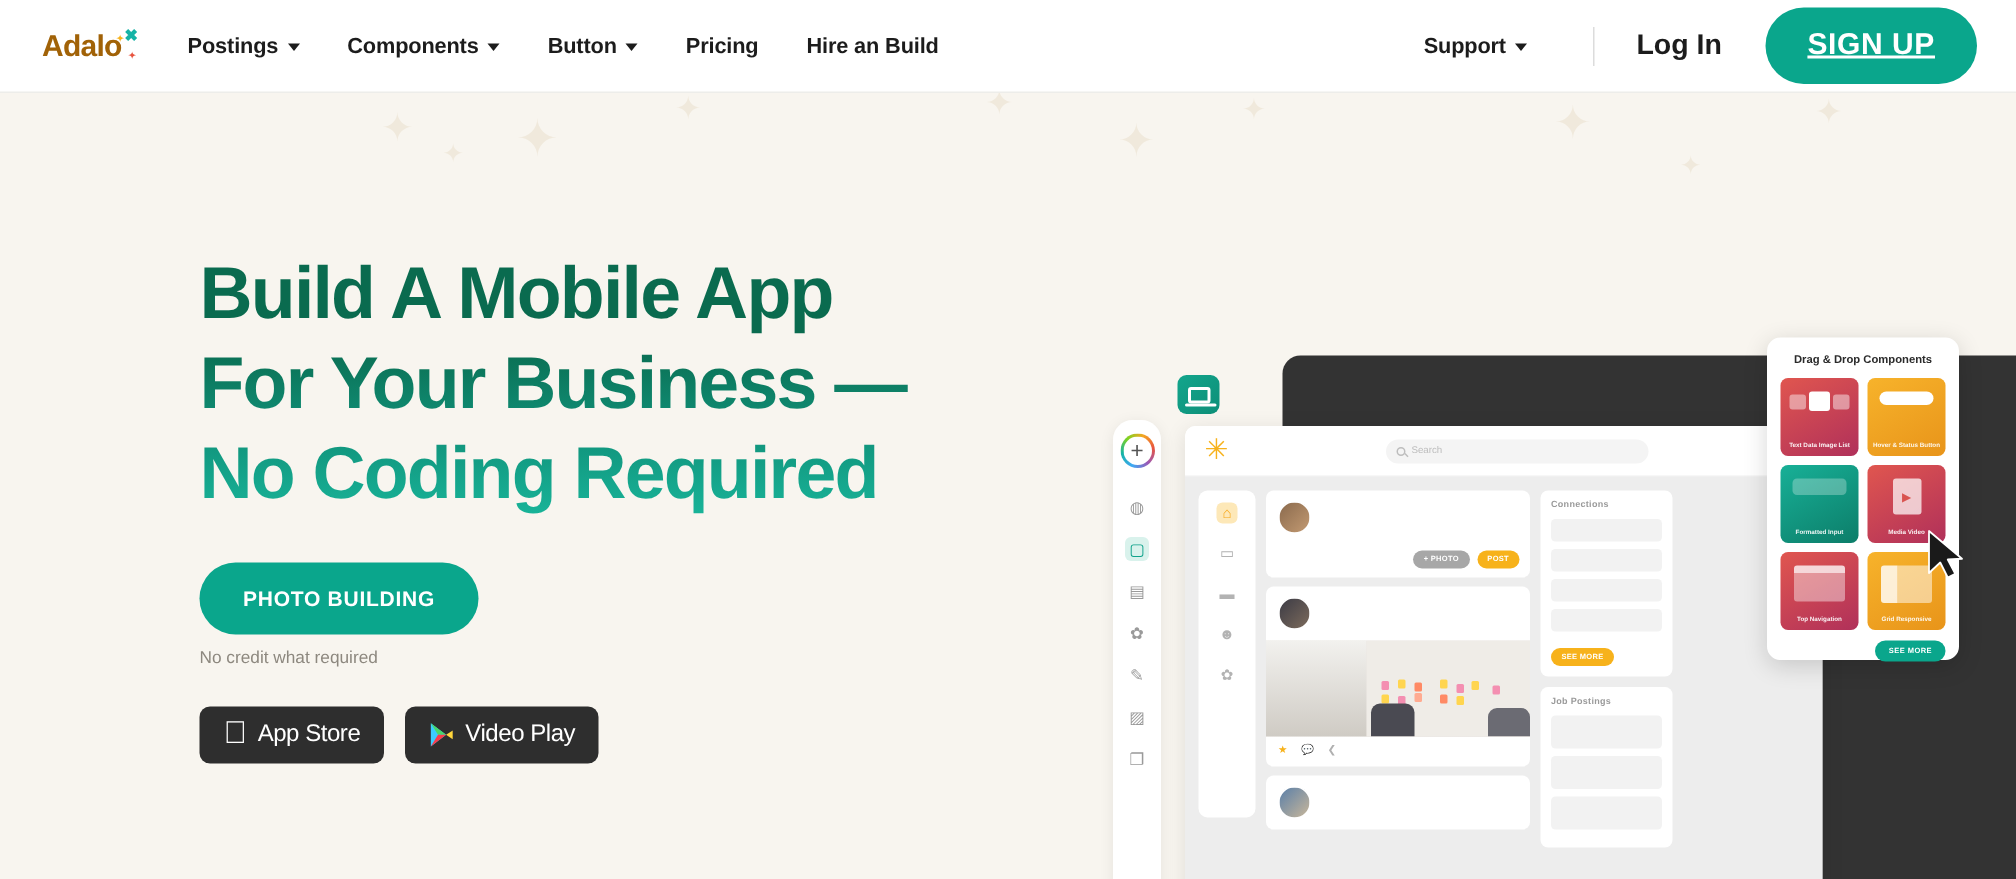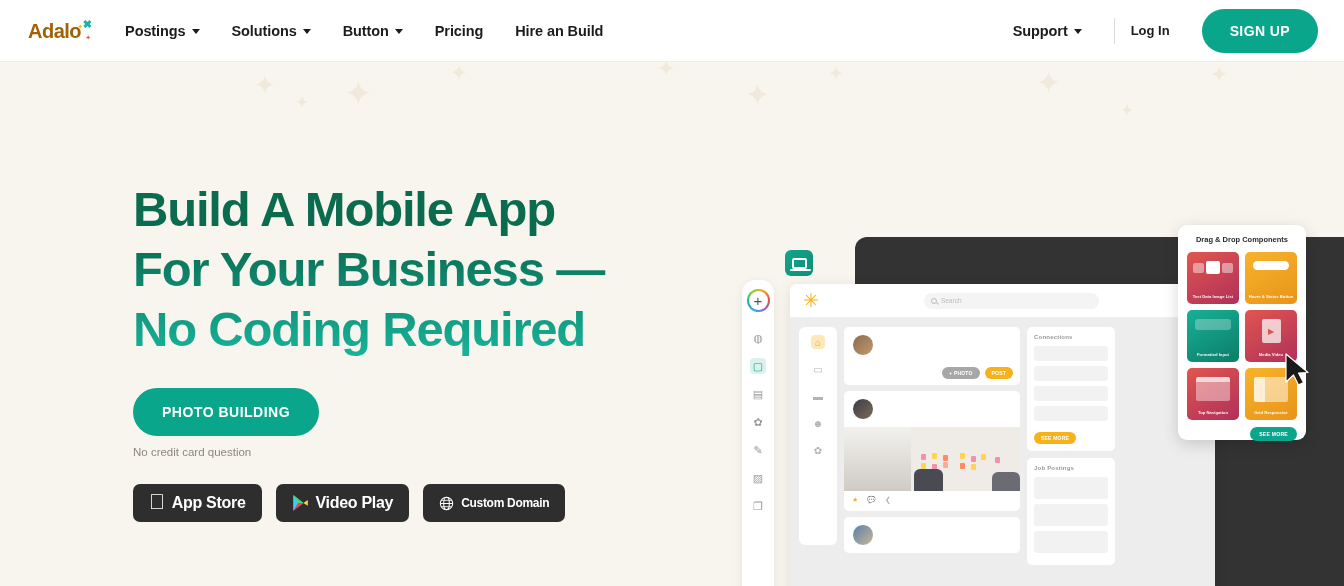--- a/index.html
+++ b/index.html
@@ -43,47 +43,48 @@
     letter-spacing: -0.1px;
   }
   .caret {
     width: 0; height: 0; position: relative; top: 1px;
     border-left: 4.5px solid transparent;
     border-right: 4.5px solid transparent;
     border-top: 5.5px solid #1c1c1c;
   }
   .nav-right {
     margin-left: auto; display: flex; align-items: center;
-    margin-right: 26px; gap: 0;
+    margin-right: 26px; gap: 12px;
   }
   .nav-divider {
     width: 1px; height: 26px; background: #dcdcdc; margin: 0 16px;
   }
   .login-link {
-    font-size: 13px; font-weight: 700; color: #1c1c1c;
-    cursor: pointer; margin-right: 32px; white-space: nowrap;
+    font-size: 19px; font-weight: 700; color: #1c1c1c;
+    cursor: pointer; margin-right: 17px; white-space: nowrap;
   }
   .signup-btn {
     background: #0aa68c; color: #ffffff;
-    font-size: 14px; font-weight: 700; letter-spacing: 0.4px;
+    font-size: 20px; font-weight: 700; letter-spacing: 0.4px;
     padding: 14px 28px; border-radius: 28px; border: none;
     cursor: pointer; white-space: nowrap;
     font-family: "Liberation Sans", sans-serif;
+    text-decoration: underline;
   }
 
   
   .hero {
     position: absolute; top: 62px; left: 0;
     width: 1344px; height: 524px;
     background: #f8f5ef;
     overflow: hidden;
   }
   .sparkle { position: absolute; color: #f0e9dc; line-height: 1; user-select: none; }
 
-  .hero-left { position: absolute; left: 133px; top: 117px; width: 560px; }
+  .hero-left { position: absolute; left: 133px; top: 104px; width: 560px; }
   .headline {
     font-size: 49px; line-height: 60px; font-weight: 700;
     letter-spacing: -1.2px;
     background: linear-gradient(180deg, #0a6b4f 0%, #0a6b4f 34%, #11947c 70%, #19b59a 100%);
     -webkit-background-clip: text; background-clip: text;
     -webkit-text-fill-color: transparent; color: #0a7a5e;
     white-space: pre-line;
   }
   .subhead {
     margin-top: 19px; font-size: 15px; line-height: 24px;
@@ -104,21 +105,21 @@
     font-family: "Liberation Sans", sans-serif;
   }
   .fineprint { margin-top: 10px; font-size: 11.5px; color: #8d887f; }
 
   .badges { margin-top: 26px; display: flex; gap: 14px; align-items: center; }
   .badge {
     height: 38px; background: #2e2e2e; border-radius: 7px;
     display: flex; align-items: center; gap: 7px;
     padding: 0 16px; cursor: pointer;
   }
-  .badge-label { color: #fff; font-size: 16px; font-weight: 700; letter-spacing: -0.3px; }
+  .badge-label { color: #fff; font-size: 16px; font-weight: 400; letter-spacing: -0.3px; }
   .badge-label.sm { font-size: 12px; }
   .apple-glyph { color: #fff; font-size: 21px; line-height: 1; position: relative; top: -2px; }
 
   
   .illus { position: absolute; left: 700px; top: 62px; width: 644px; height: 524px; }
 
   .device-frame {
     position: absolute; left: 155px; top: 113px;
     width: 560px; height: 400px;
     background: #333333; border-radius: 12px;
@@ -272,21 +273,21 @@
       <span class="logo-spark sp-teal">✖</span>
       <span class="logo-spark sp-red">✦</span>
     </div>
 
     <div class="nav-links">
       <div class="nav-item">
         <span>Postings</span>
         <span class="caret"></span>
       </div>
       <div class="nav-item">
-        <span>Solutions</span>
+        <span>Components</span>
         <span class="caret"></span>
       </div>
       <div class="nav-item">
         <span>Button</span>
         <span class="caret"></span>
       </div>
       <div class="nav-item">
         <span>Pricing</span>
       </div>
       <div class="nav-item">
@@ -320,45 +321,35 @@
 
     <div class="hero-left">
       <h1 class="headline">Build A Mobile App
 For Your Business —
 No Coding Required</h1>
 
       <div class="form-row">
         <button class="start-btn">PHOTO BUILDING</button>
       </div>
 
-      <div class="fineprint">No credit card question</div>
+      <div class="fineprint">No credit what required</div>
 
       <div class="badges">
         <div class="badge">
           <span class="apple-glyph"></span>
           <span class="badge-label">App Store</span>
         </div>
         <div class="badge">
           <svg width="17" height="18" viewBox="0 0 17 18">
             <path d="M1.2 1.1 L11.4 8.9 L1.2 16.7 Z" fill="#3bccff"></path>
             <path d="M1.2 1.1 L11.4 8.9 L6.0 8.9 Z" fill="#47d86a"></path>
             <path d="M1.2 16.7 L11.4 8.9 L6.0 8.9 Z" fill="#fb3a4a"></path>
             <path d="M11.4 8.9 L15.8 6.0 L15.8 11.8 Z" fill="#ffd63b"></path>
           </svg>
           <span class="badge-label">Video Play</span>
-        </div>
-        <div class="badge">
-          <svg width="15" height="15" viewBox="0 0 16 16">
-            <circle cx="8" cy="8" r="6.6" fill="none" stroke="#fff" stroke-width="1.1"></circle>
-            <ellipse cx="8" cy="8" rx="3" ry="6.6" fill="none" stroke="#fff" stroke-width="1.1"></ellipse>
-            <line x1="1.4" y1="8" x2="14.6" y2="8" stroke="#fff" stroke-width="1.1"></line>
-            <line x1="2.4" y1="4.6" x2="13.6" y2="4.6" stroke="#fff" stroke-width="0.9"></line>
-            <line x1="2.4" y1="11.4" x2="13.6" y2="11.4" stroke="#fff" stroke-width="0.9"></line>
-          </svg>
-          <span class="badge-label sm">Custom Domain</span>
         </div>
       </div>
     </div>
 
     <div class="illus">
 
       <div class="device-frame"></div>
 
       <div class="laptop-badge">
         <span class="laptop-glyph"></span>

